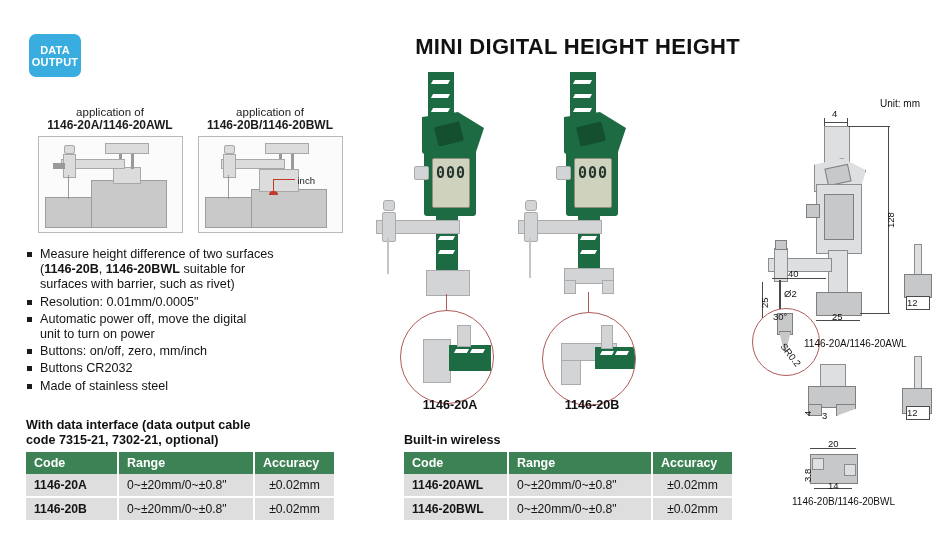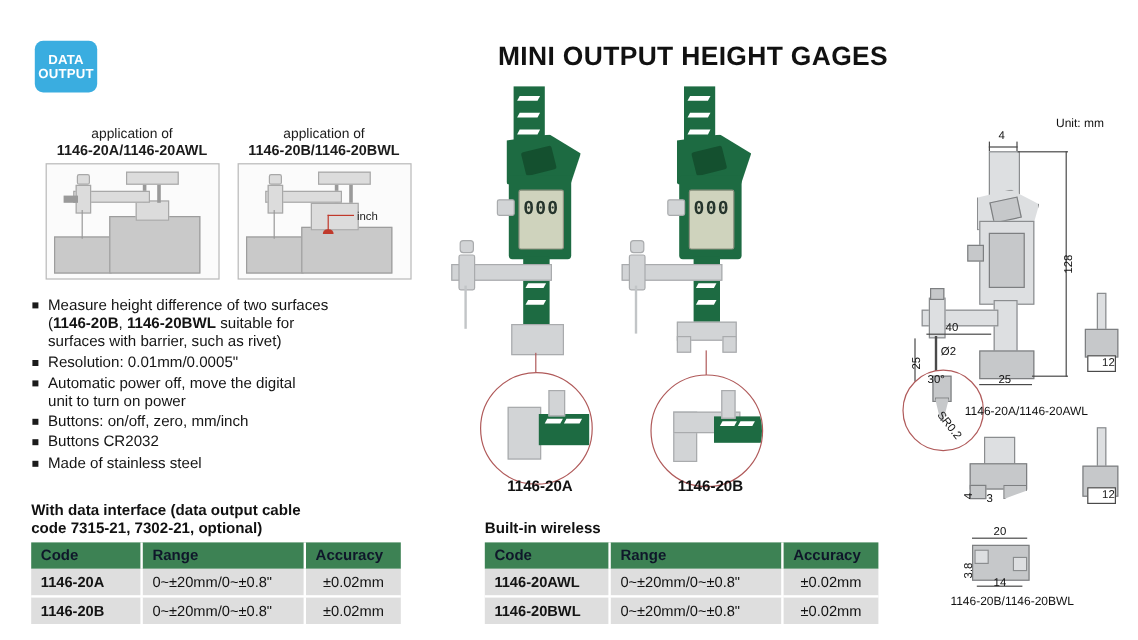--- a/index.html
+++ b/index.html
@@ -55,21 +55,21 @@
   .bullets li:before{
     content:"";position:absolute;left:1px;top:5px;width:5px;height:5px;background:#1b1b1b;
   }
   .bullets b{font-weight:bold;}
 
   
   .tbl-wrap{position:absolute;}
   .tbl-title{font-size:12.6px;font-weight:bold;line-height:15px;color:#111;margin-bottom:4px;}
   table.spec{border-collapse:collapse;table-layout:fixed;}
   table.spec th{
-    background:#3d8254;color:#0f172a;font-size:12.5px;font-weight:bold;
+    background:#3d8254;color:#ffffff;font-size:12.5px;font-weight:bold;
     text-align:left;padding:4px 8px;border-right:2px solid #ffffff;
   }
   table.spec th:last-child{border-right:none;}
   table.spec td{
     background:#dedede;font-size:12.2px;padding:4px 8px;color:#141414;
     border-right:2px solid #ffffff;border-bottom:2px solid #ffffff;
   }
   table.spec td:last-child{border-right:none;}
   table.spec tr:last-child td{border-bottom:none;}
   td.code,th.code{font-weight:bold;text-align:left;}
@@ -99,33 +99,33 @@
   
   .dwg{position:absolute;}
   .unit{position:absolute;font-size:10px;color:#111;}
   .dl{position:absolute;background:#4a4a4a;}
   .dt{position:absolute;font-size:9.5px;color:#111;white-space:nowrap;}
   .dt.vert{transform:rotate(-90deg);transform-origin:left top;}
   .dpart{position:absolute;background:#c6c8ca;border:1px solid #7d7f81;}
   .dpart-l{position:absolute;background:#dddfe1;border:1px solid #8b8d8f;}
   .dlbl{position:absolute;font-size:10px;color:#111;white-space:nowrap;}
   .dbox{position:absolute;border:1px solid #4a4a4a;background:#fff;font-size:9.5px;
-        text-align:right;line-height:11px;}
+        text-align:left;line-height:11px;}
 </style>
 </head>
 <body>
 
 <div class="page">
 
   <div class="badge">
     <span>DATA</span>
     <span>OUTPUT</span>
   </div>
 
-  <div class="main-title">MINI OUTPUT HEIGHT GAGES</div>
+  <div class="main-title">MINI DIGITAL HEIGHT HEIGHT</div>
 
   <div class="app-block" style="left:34px;top:106px;">
     <div class="app-cap">
       <div>application of</div>
       <div class="l2">1146-20A/1146-20AWL</div>
     </div>
     <div class="app-frame">
 
       <div class="sh" style="left:6px;top:60px;width:46px;height:29px;"></div>
       <div class="sh" style="left:52px;top:43px;width:74px;height:46px;"></div>

